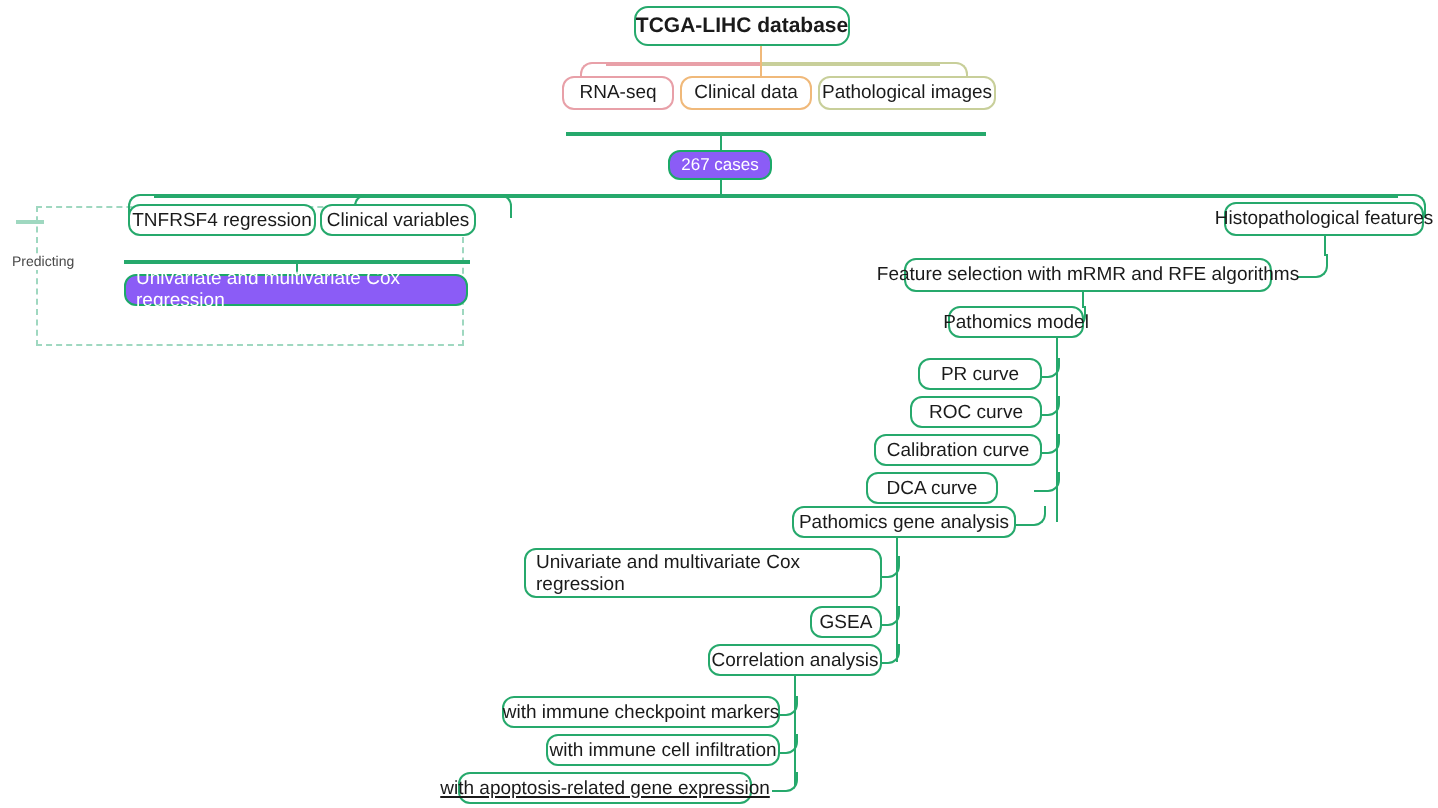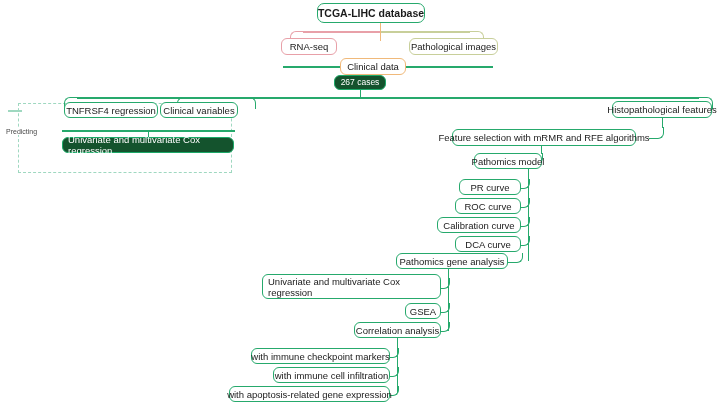--- a/index.html
+++ b/index.html
@@ -25,24 +25,24 @@
     text-align:center;
     padding:2px 5px;
     white-space:nowrap;
     z-index:5;
   }
   .node.left{justify-content:flex-start;text-align:left;white-space:normal;}
   .node.title{
     font-weight:bold;font-size:10.5px;border-width:1.8px;border-radius:7px;
   }
   .node.filled{
-    background:#14532d;border-color:#1ca968;color:#ffffff;
+    background:#8b5cf6;border-color:#1ca968;color:#ffffff;
   }
   .node.pink{border-color:#e8a0a8;}
-  .node.orange{border-color:#f0b97a;margin-top:20px;}
+  .node.orange{border-color:#f0b97a;}
   .node.olive{border-color:#c8cf9a;}
 
   
   .ln{position:absolute;background:#26a96c;z-index:1;}
   .h{height:1.8px;}
   .v{width:1.8px;}
   .h-thin{height:1.5px;}
   .v-thin{width:1.5px;}
 
   
@@ -140,21 +140,21 @@
   <div class="elbow el-br" style="left:517px;top:179px;width:12px;height:9px;"></div>
   <div class="node" style="left:459px;top:179px;width:62px;height:16px;">PR curve</div>
 
   <div class="elbow el-br" style="left:517px;top:198px;width:12px;height:9px;"></div>
   <div class="node" style="left:455px;top:198px;width:66px;height:16px;">ROC curve</div>
 
   <div class="elbow el-br" style="left:517px;top:217px;width:12px;height:9px;"></div>
   <div class="node" style="left:437px;top:217px;width:84px;height:16px;text-align:center;">Calibration curve</div>
 
   <div class="elbow el-br" style="left:517px;top:236px;width:12px;height:9px;"></div>
-  <div class="node" style="left:455px;top:236px;width:66px;height:16px;">DCA curve</div>
+  <div class="node" style="left:433px;top:236px;width:66px;height:16px;">DCA curve</div>
 
   <div class="elbow el-br" style="left:508px;top:253px;width:14px;height:9px;"></div>
   <div class="node" style="left:396px;top:253px;width:112px;height:16px;">Pathomics gene analysis</div>
 
   <div class="ln v" style="left:447.5px;top:269px;height:62px;"></div>
 
   <div class="elbow el-br" style="left:437px;top:278px;width:12px;height:10px;"></div>
   <div class="node left" style="left:262px;top:274px;width:179px;height:25px;padding:2px 5px;">Univariate and multivariate Cox regression</div>
 
   <div class="elbow el-br" style="left:437px;top:303px;width:12px;height:9px;"></div>
@@ -165,15 +165,15 @@
 
   <div class="ln v" style="left:396.5px;top:338px;height:55px;"></div>
 
   <div class="elbow el-br" style="left:386px;top:348px;width:12px;height:9px;"></div>
   <div class="node" style="left:251px;top:348px;width:139px;height:16px;">with immune checkpoint markers</div>
 
   <div class="elbow el-br" style="left:386px;top:367px;width:12px;height:9px;"></div>
   <div class="node" style="left:273px;top:367px;width:117px;height:16px;">with immune cell infiltration</div>
 
   <div class="elbow el-br" style="left:386px;top:386px;width:12px;height:9px;"></div>
-  <div class="node" style="left:229px;top:386px;width:161px;height:16px;">with apoptosis-related gene expression</div>
+  <div class="node" style="left:229px;top:386px;width:147px;height:16px;text-decoration:underline;">with apoptosis-related gene expression</div>
 
 </div>
 
 </body></html>

